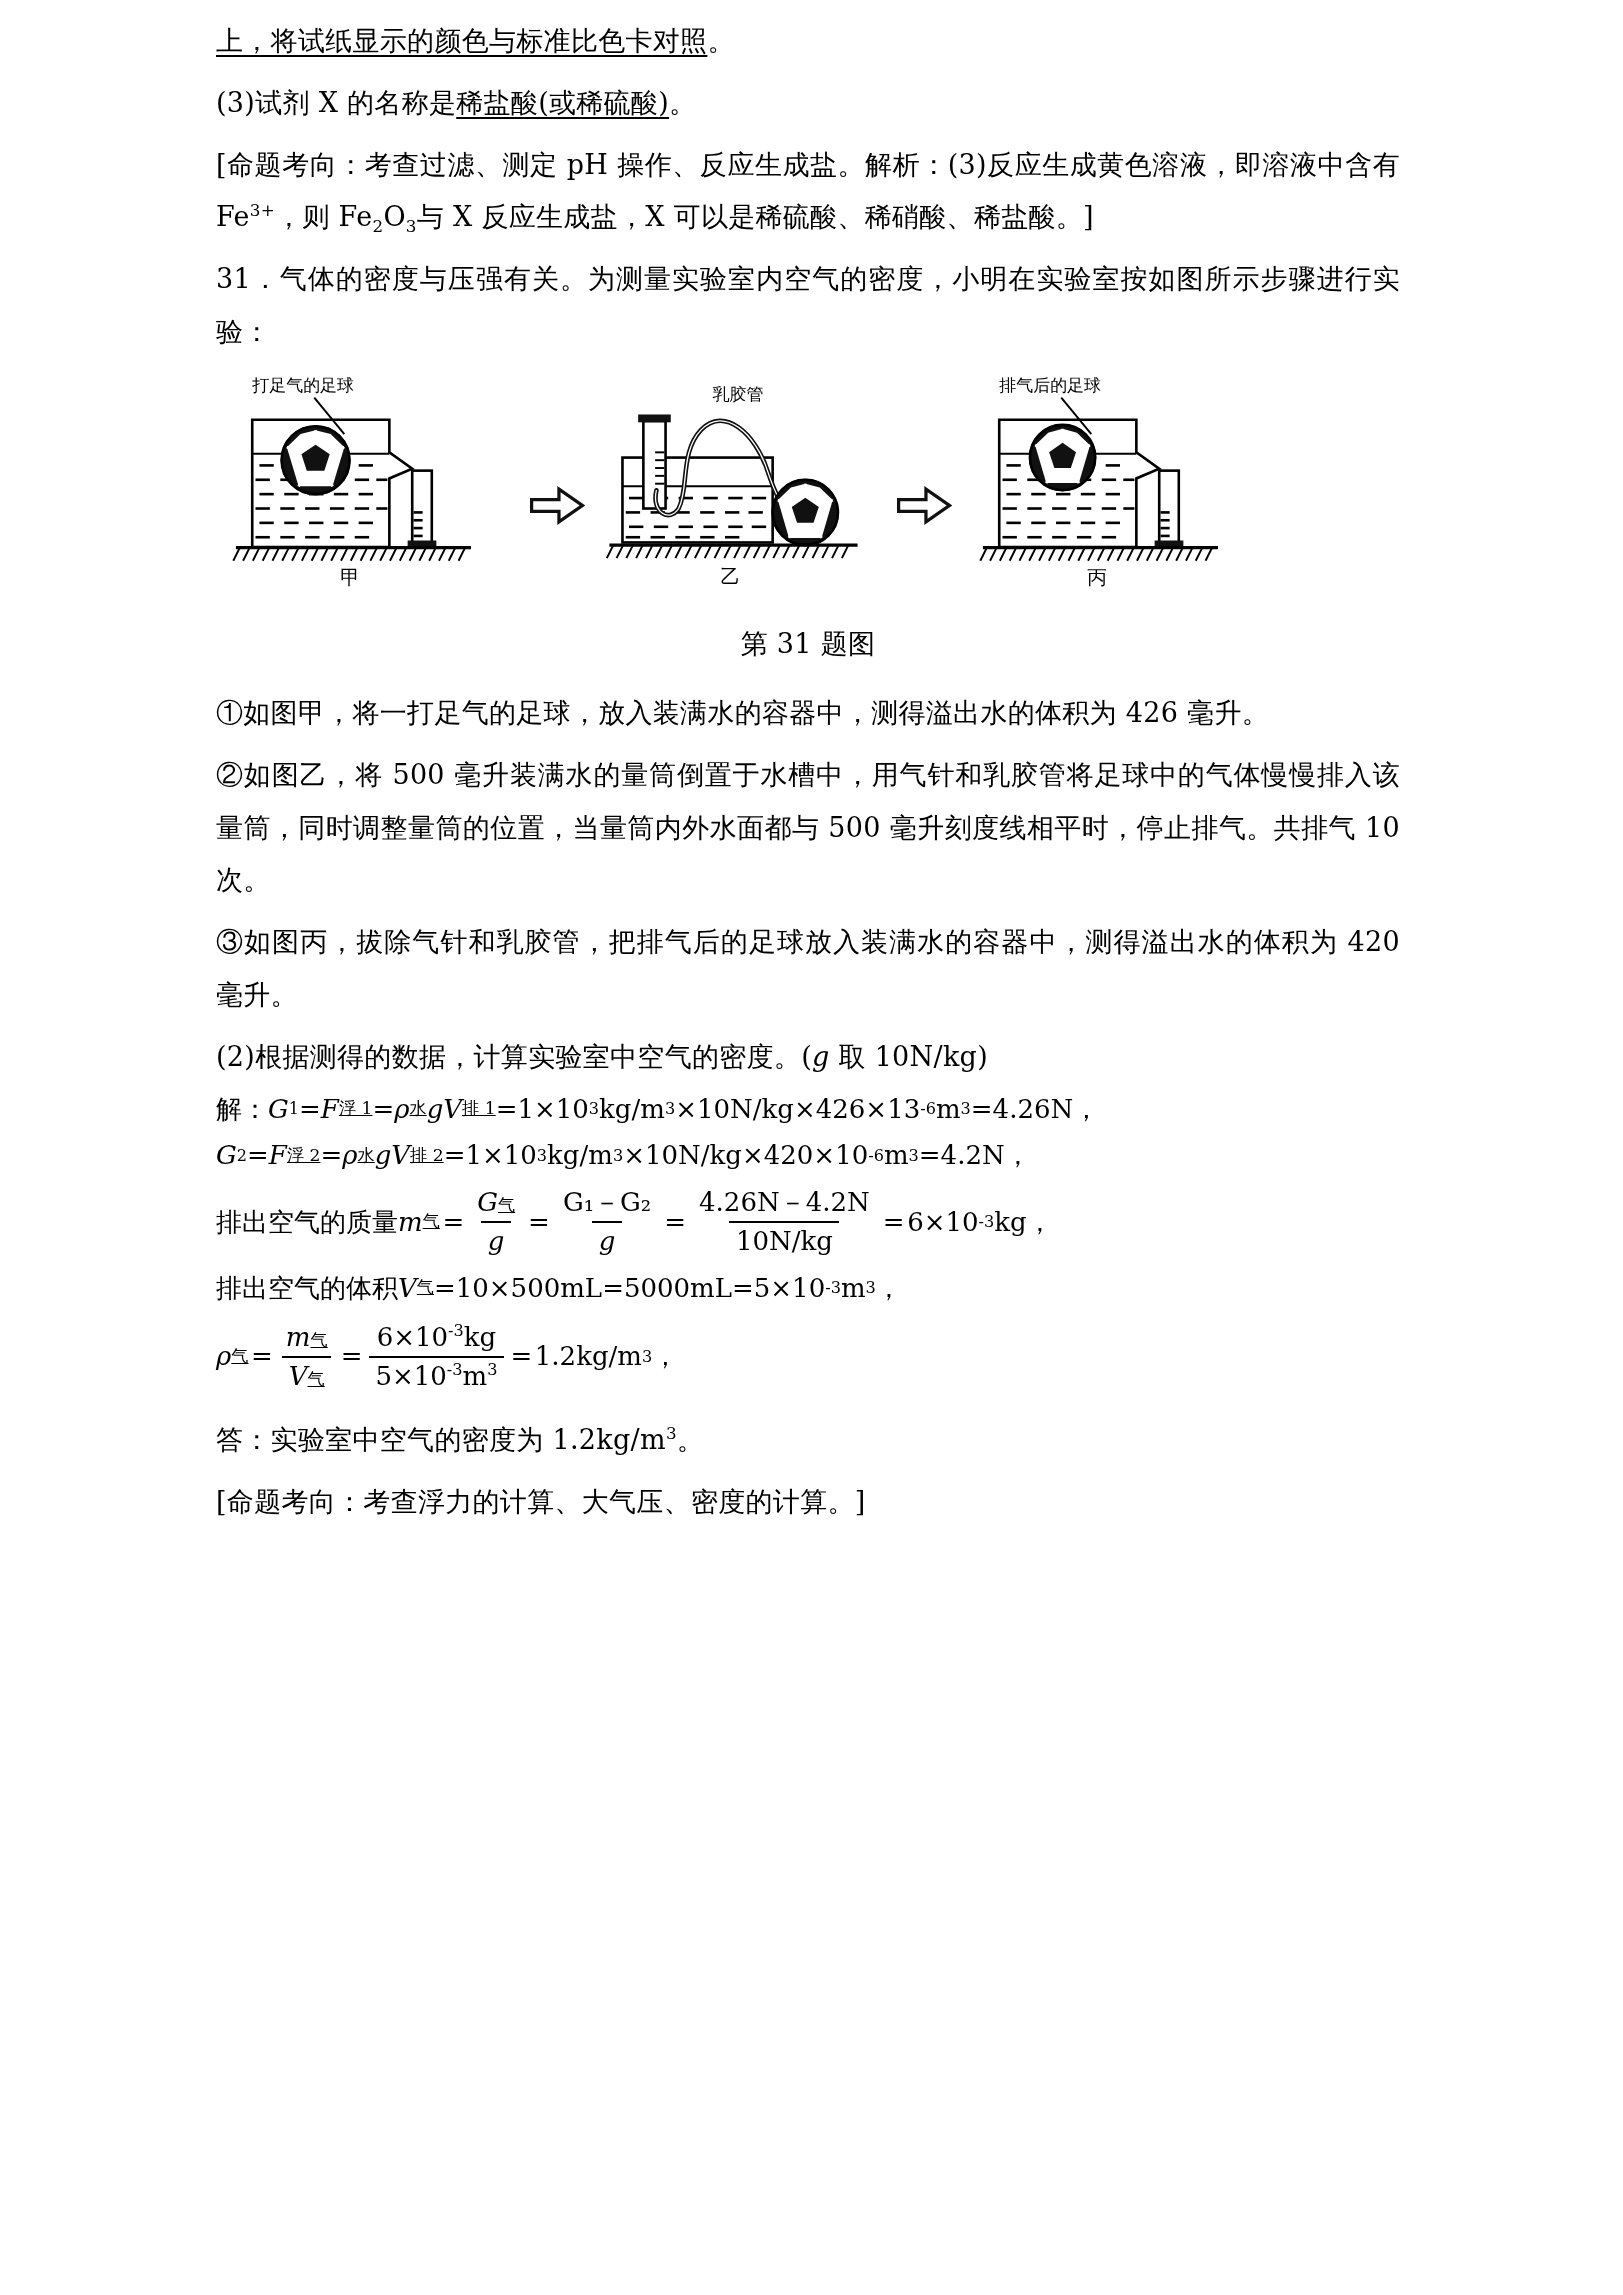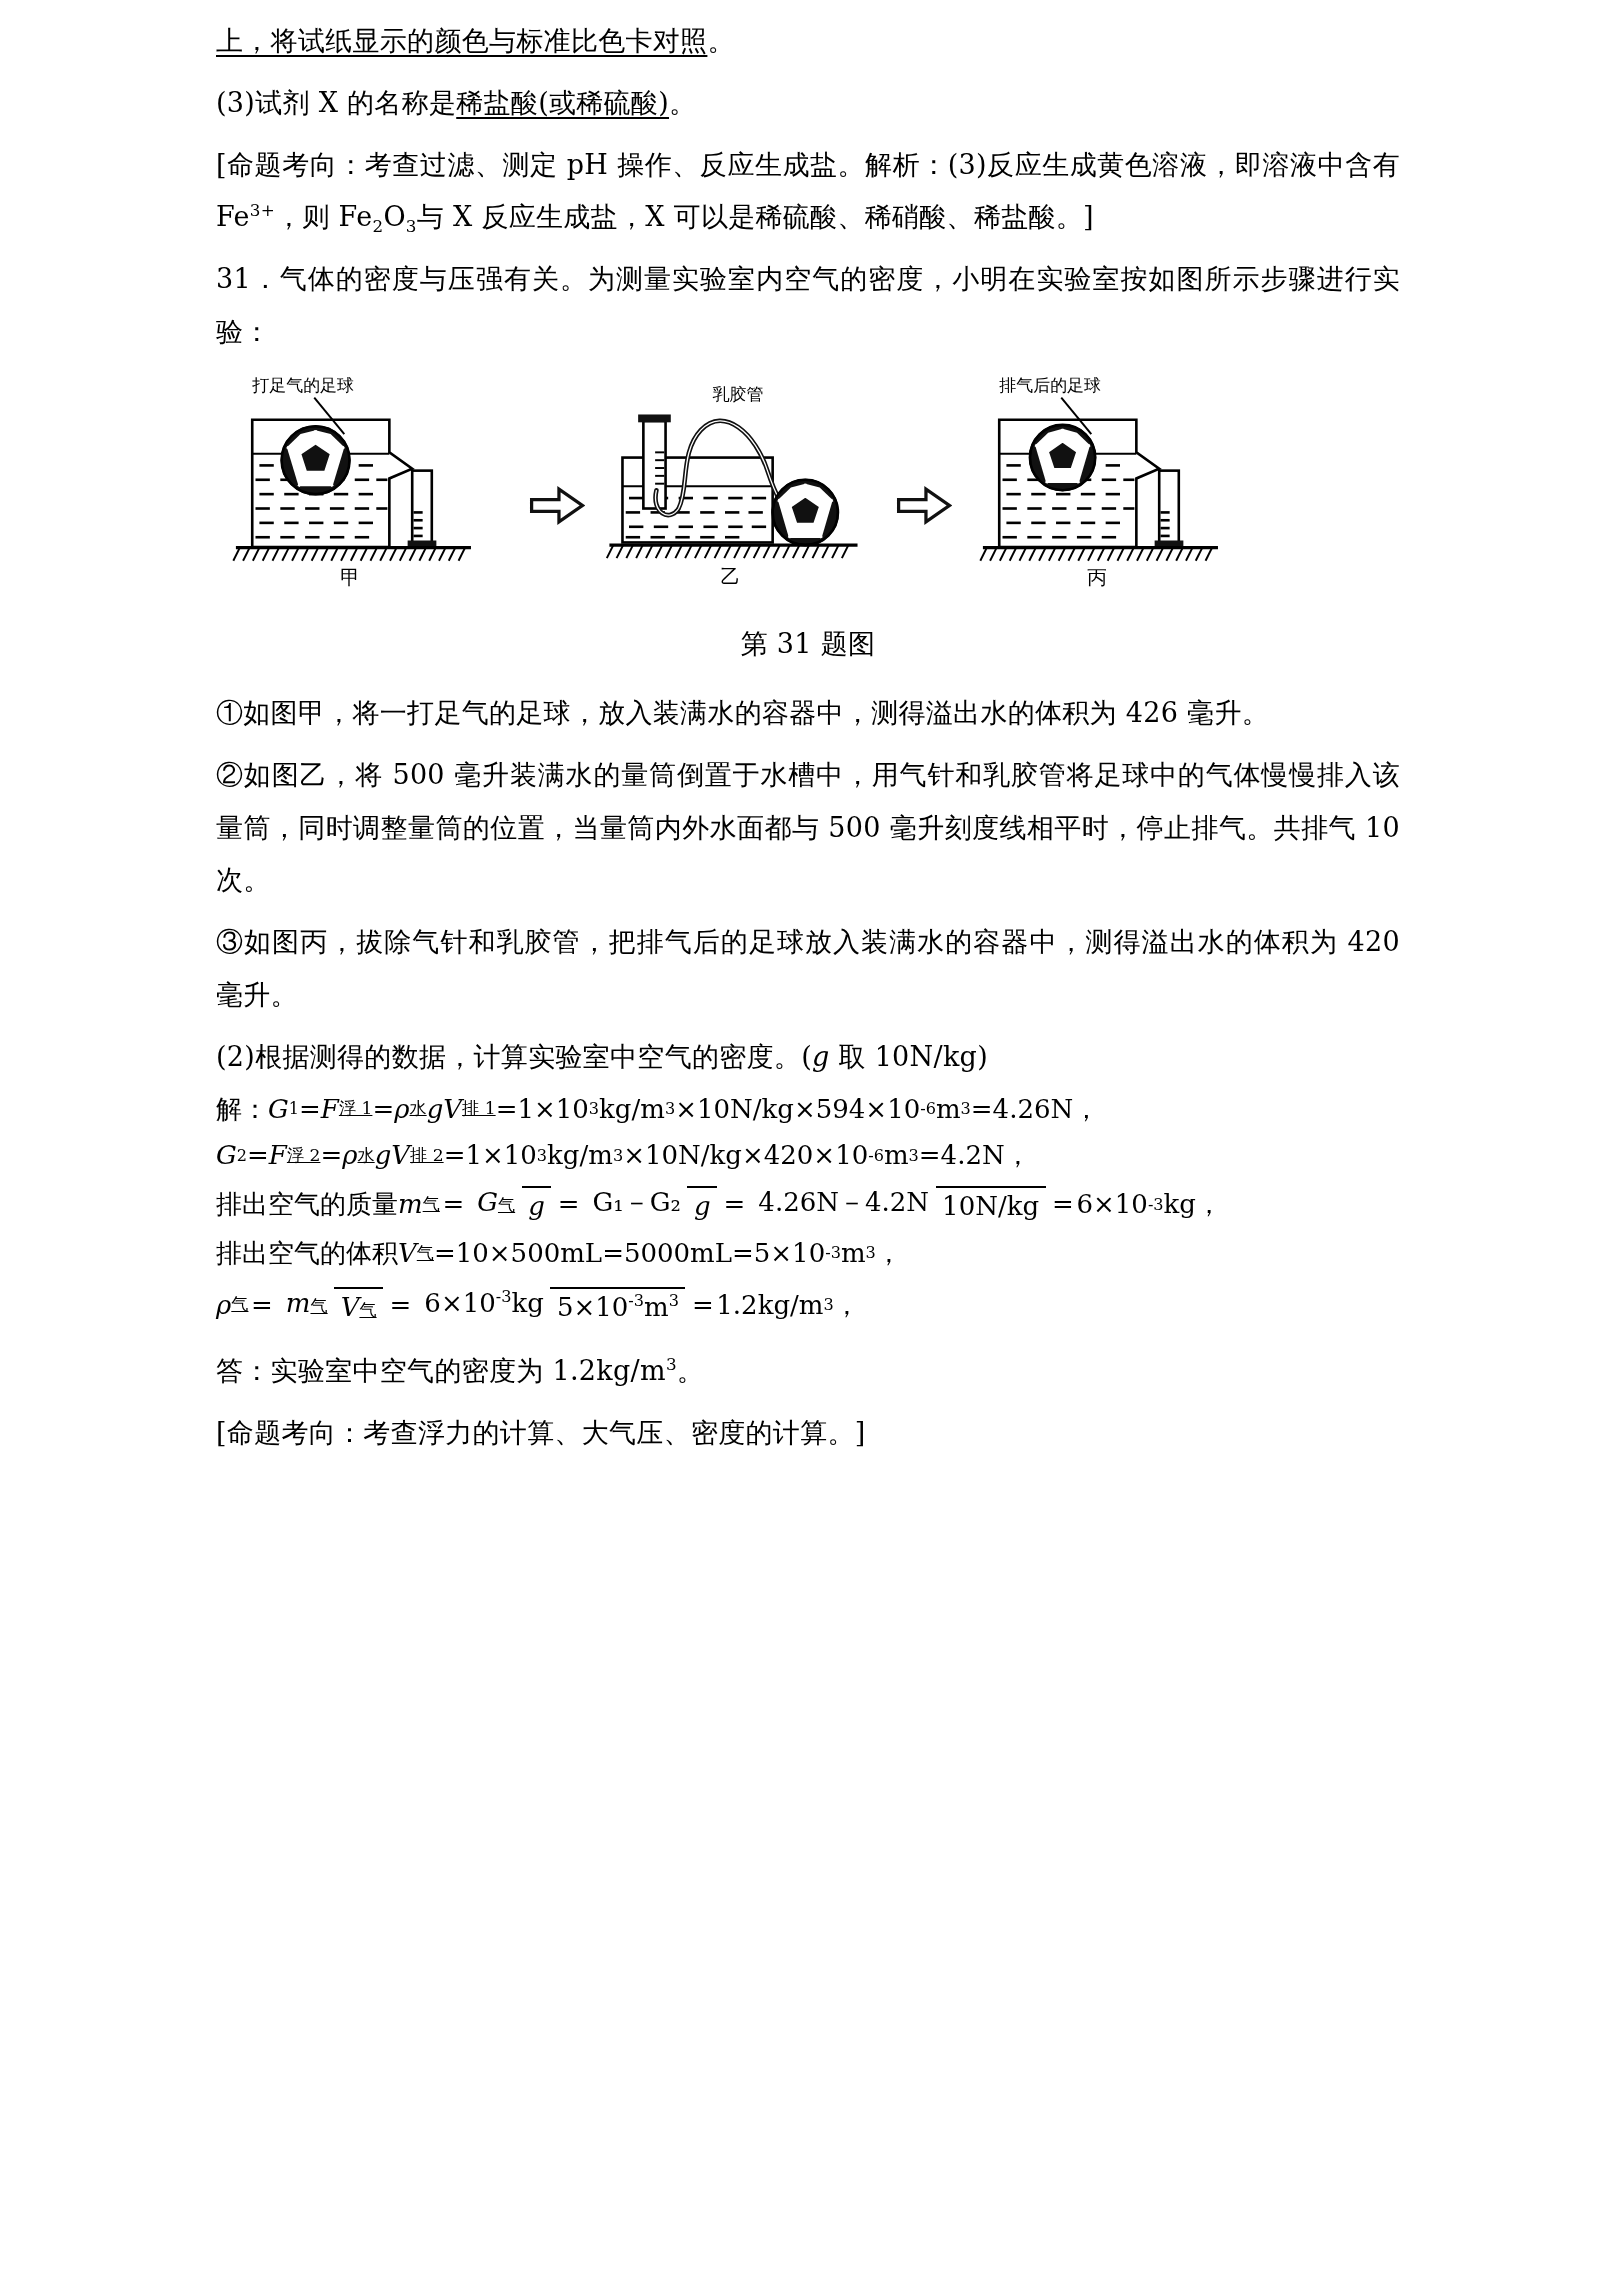--- a/index.html
+++ b/index.html
@@ -28,22 +28,22 @@
   sub{font-size:0.62em;vertical-align:sub;line-height:0;}
   .sm{font-size:0.66em;text-decoration:underline;}
   .fig-caption{text-align:center;margin:3.9px 0 17px 0;}
   .figure{margin:15.7px 0 1.3px 0;}
   
   .formula{
     display:flex;align-items:center;flex-wrap:wrap;
     margin:0 0 14.4px 0;font-size:26px;line-height:1.25;
   }
   .frac{
-    display:inline-flex;flex-direction:row;
-    vertical-align:middle;
+    display:inline-flex;flex-direction:column;
+    align-items:center;vertical-align:middle;
     margin:0 3.9px;
   }
   .frac .num{padding:0 6.5px 2px 6.5px;}
   .frac .den{padding:2px 6.5px 0 6.5px;border-top:2px solid #000;}
   .eq{margin:0 2.6px;}
   
   .diagram{display:flex;justify-content:flex-start;align-items:flex-end;gap:0px;}
   .panel{position:relative;}
   .arrowbox{display:flex;align-items:center;justify-content:center;width:79px;height:216px;}
 </style>
@@ -384,21 +384,21 @@
     <span class="ital">ρ</span>
       <span class="sm">水</span>
     <span class="ital">g</span>
     <span class="ital">V</span>
       <span class="sm">排 1</span>
     <span>=</span>
     <span>1×10</span>
       <sup>3</sup>
     <span>kg/m</span>
       <sup>3</sup>
-    <span>×10N/kg×594×10</span>
+    <span>×10N/kg×426×13</span>
       <sup>-6</sup>
     <span>m</span>
       <sup>3</sup>
     <span>=4.26N，</span>
   </div>
 
   <div class="formula">
     <span class="ital">G</span>
       <sub>2</sub>
     <span>=</span>

